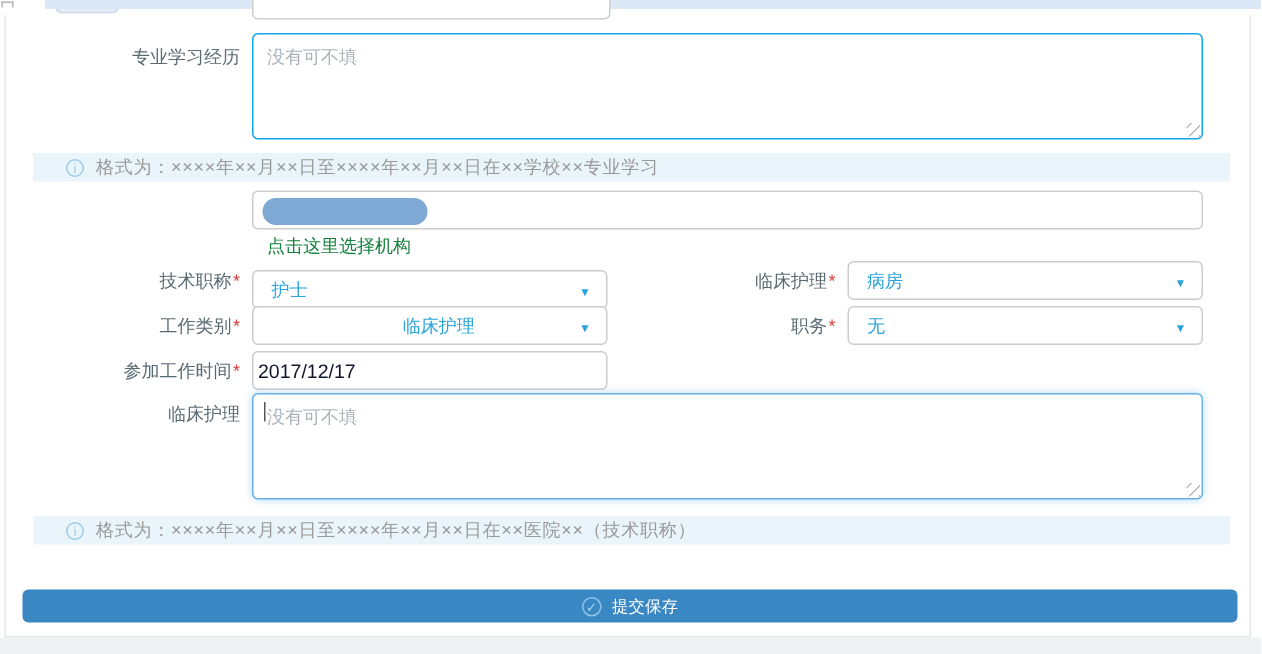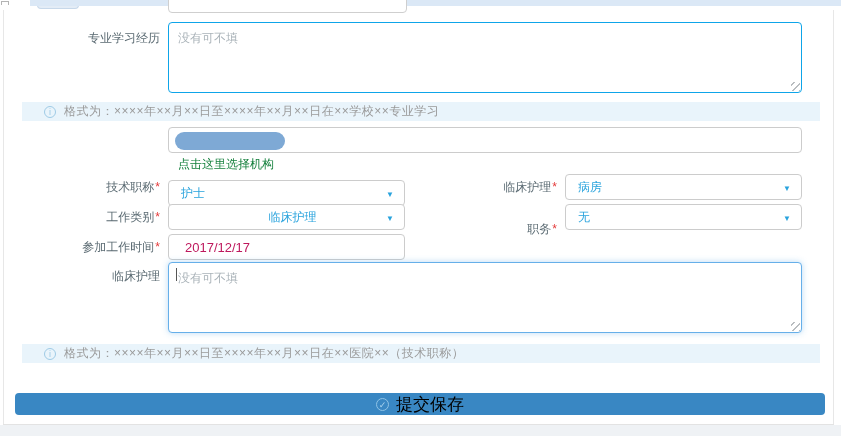--- a/index.html
+++ b/index.html
@@ -36,27 +36,27 @@
   .info-text { margin-left:8px; font-size:12px; color:#9a9a9a; letter-spacing:.5px; white-space:nowrap; }
 
   .unit-input { left:168px; top:127px; width:634px; height:26px; }
   .redact-blob { position:absolute; left:6px; top:4px; width:110px; height:18px; background:#7ea9d5; border-radius:10px; }
   .pick-link { position:absolute; left:178px; top:156px; font-size:12px; color:#15803d; cursor:pointer; }
 
   .select-box { height:26px; display:flex; align-items:center; cursor:pointer; }
   .select-value { margin-left:12px; font-size:12px; color:#29a3dd; }
   .select-caret { position:absolute; right:10px; top:9px; font-size:8px; color:#29a3dd; }
 
-  .date-input { left:168px; top:234px; width:237px; height:26px; font-size:13px; color:#be185d; font-family:"Liberation Sans","DejaVu Sans",sans-serif; padding:0 16px; }
+  .date-input { left:168px; top:234px; width:237px; height:26px; font-size:13px; color:#0f172a; font-family:"Liberation Sans","DejaVu Sans",sans-serif; padding:0 3px; }
 
   .text-cursor { position:absolute; left:176px; top:268px; width:1px; height:13px; background:#555; }
 
   .submit-btn { position:absolute; left:15px; top:393px; width:810px; height:22px; background:#3987c3; border:none; border-radius:4px; display:flex; align-items:center; justify-content:center; cursor:pointer; }
   .check-icon { width:13px; height:13px; border:1px solid #8fc3e6; border-radius:50%; color:#a9d4ef; font-size:9px; line-height:12px; text-align:center; font-style:normal; }
-  .submit-label { color:#000000; font-size:17px; margin-left:7px; }
+  .submit-label { color:#ffffff; font-size:11px; margin-left:7px; }
 </style>
 </head>
 <body>
 
 <div class="page">
 
   <div class="corner-mark"></div>
   <div class="top-tab"></div>
   <div class="top-bar"></div>
   <div class="cutoff-input"></div>
@@ -97,21 +97,21 @@
     <span class="select-caret">▼</span>
   </div>
 
   <div class="lbl" style="left:0;top:204px;width:160px;line-height:26px;">
     <span>工作类别</span><span class="req">*</span>
   </div>
   <div class="fld select-box" style="left:168px;top:204px;width:237px;justify-content:center;">
     <span class="select-value">临床护理</span>
     <span class="select-caret">▼</span>
   </div>
-  <div class="lbl" style="left:420px;top:216px;width:137px;line-height:26px;">
+  <div class="lbl" style="left:420px;top:204px;width:137px;line-height:26px;">
     <span>职务</span><span class="req">*</span>
   </div>
   <div class="fld select-box" style="left:565px;top:204px;width:237px;">
     <span class="select-value">无</span>
     <span class="select-caret">▼</span>
   </div>
 
   <div class="lbl" style="left:0;top:234px;width:160px;line-height:26px;text-align:right;">
     <span>参加工作时间</span><span class="req">*</span>
   </div>

